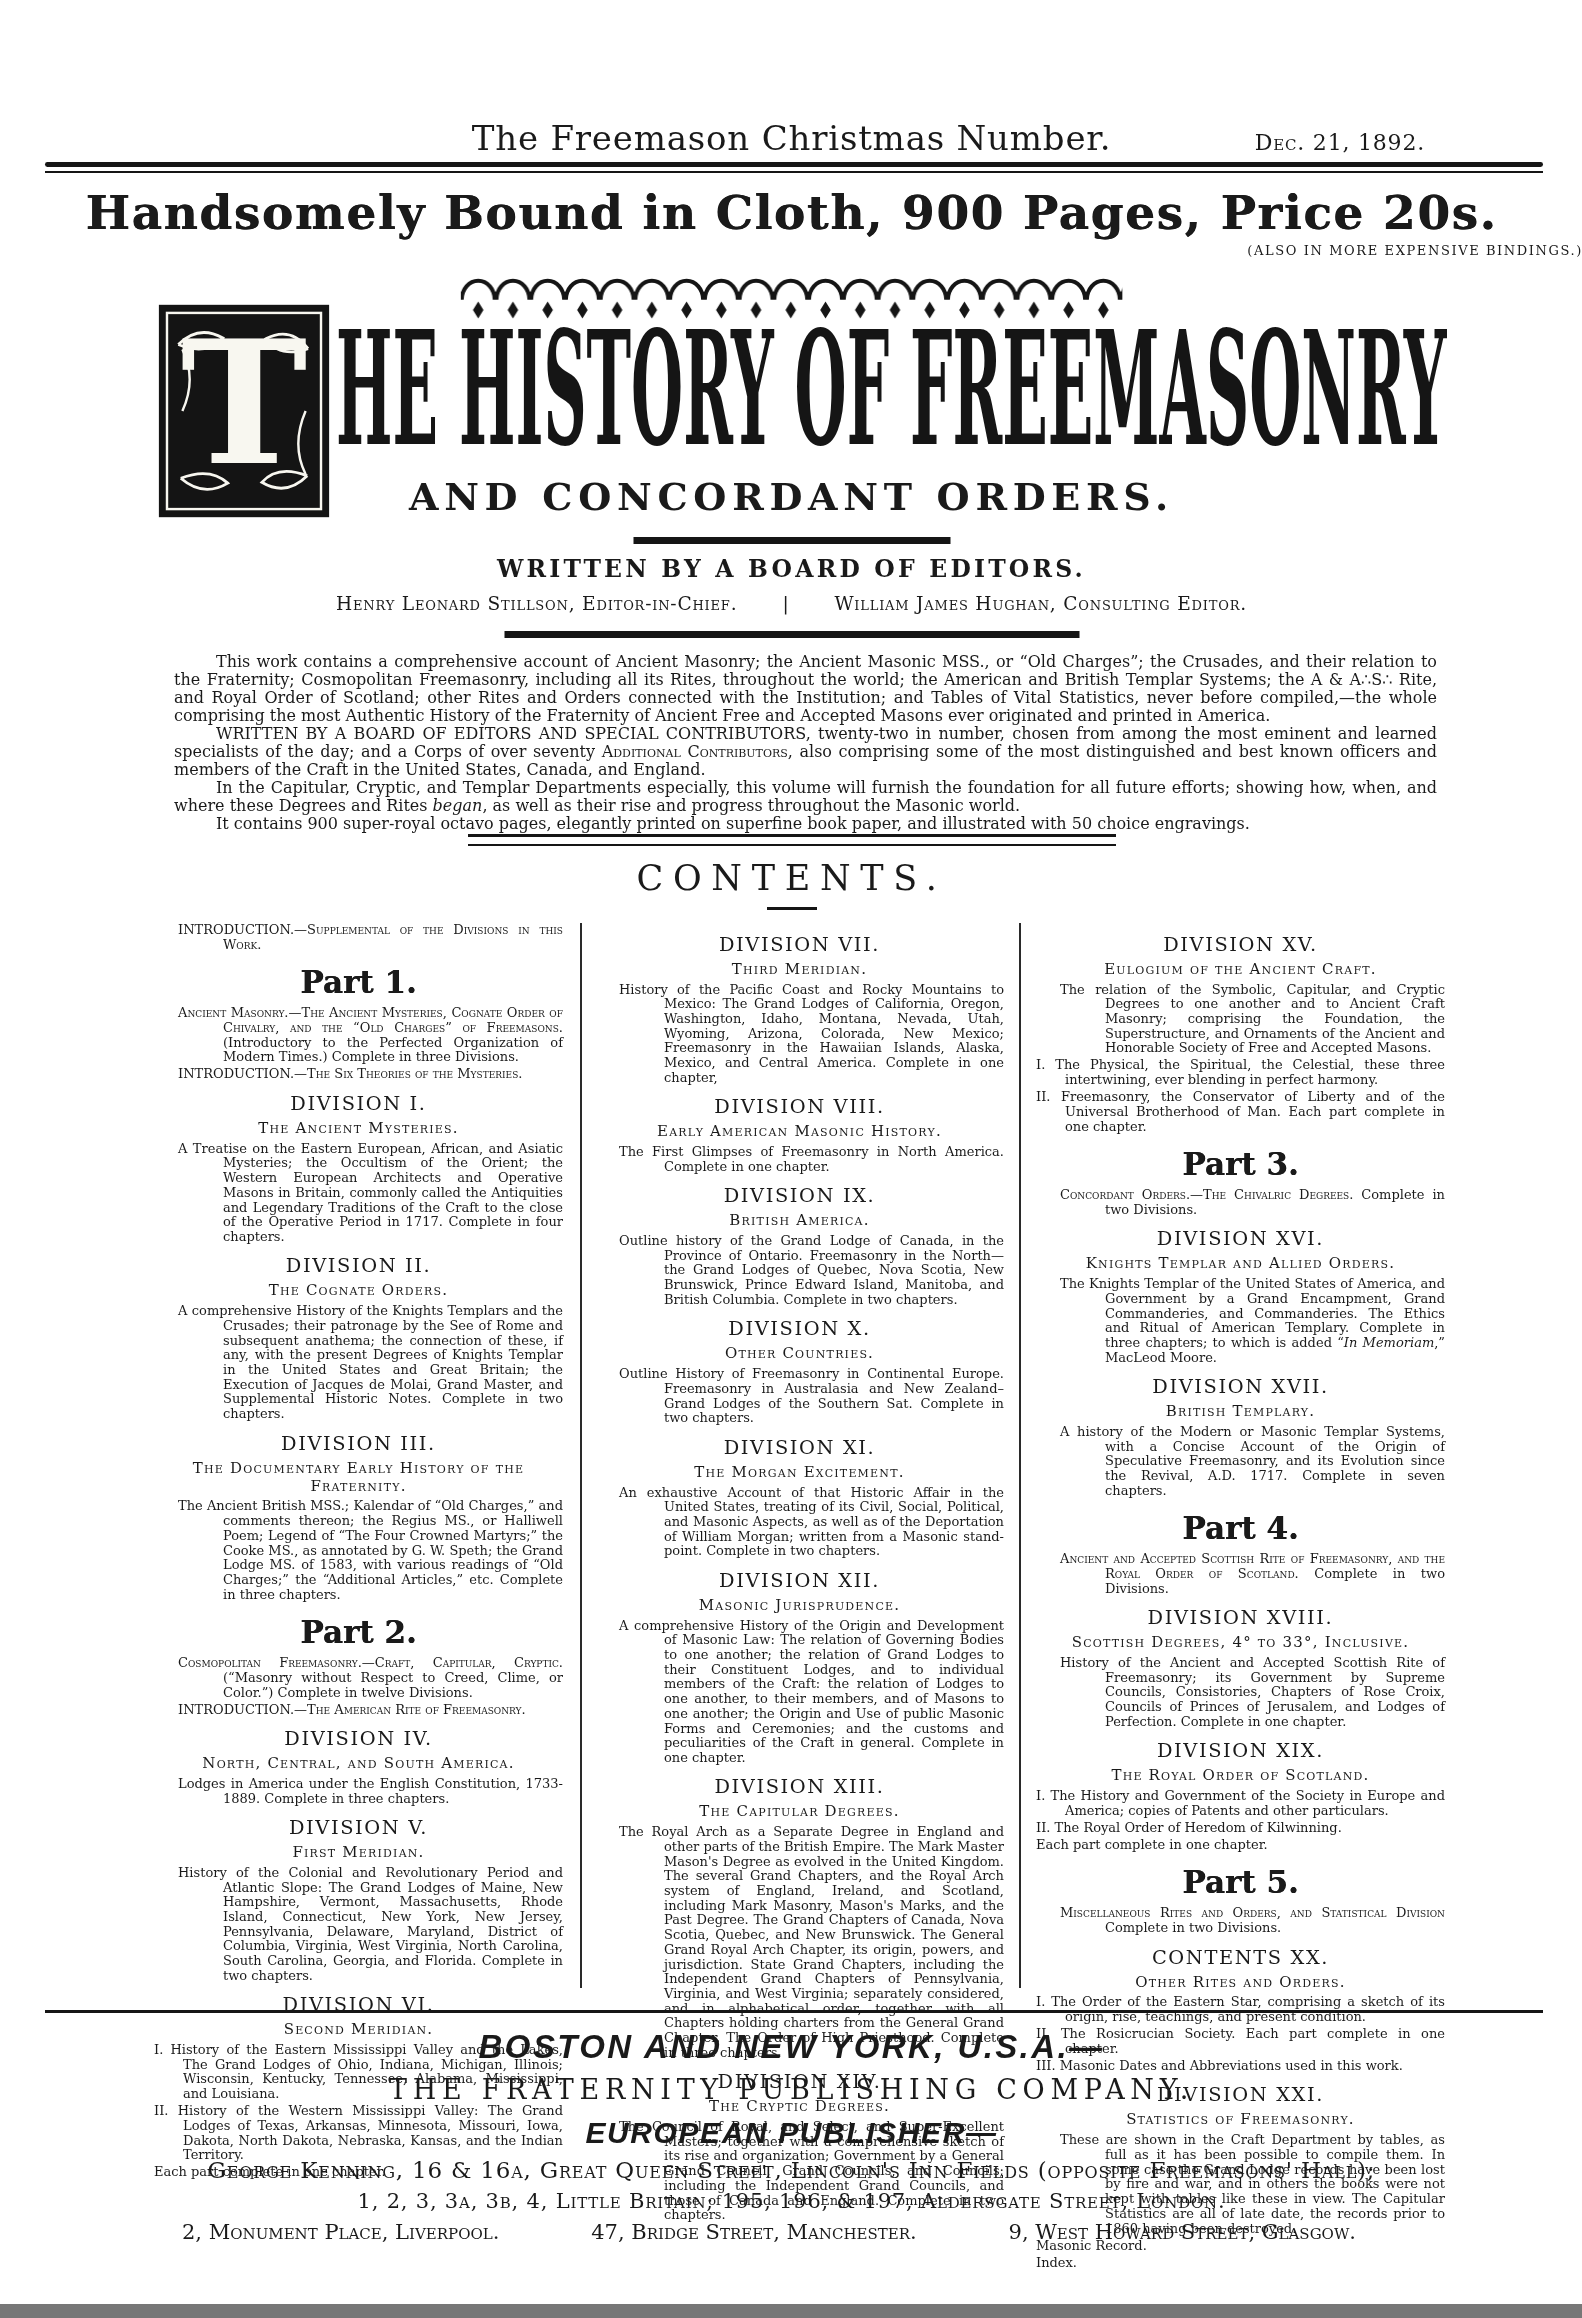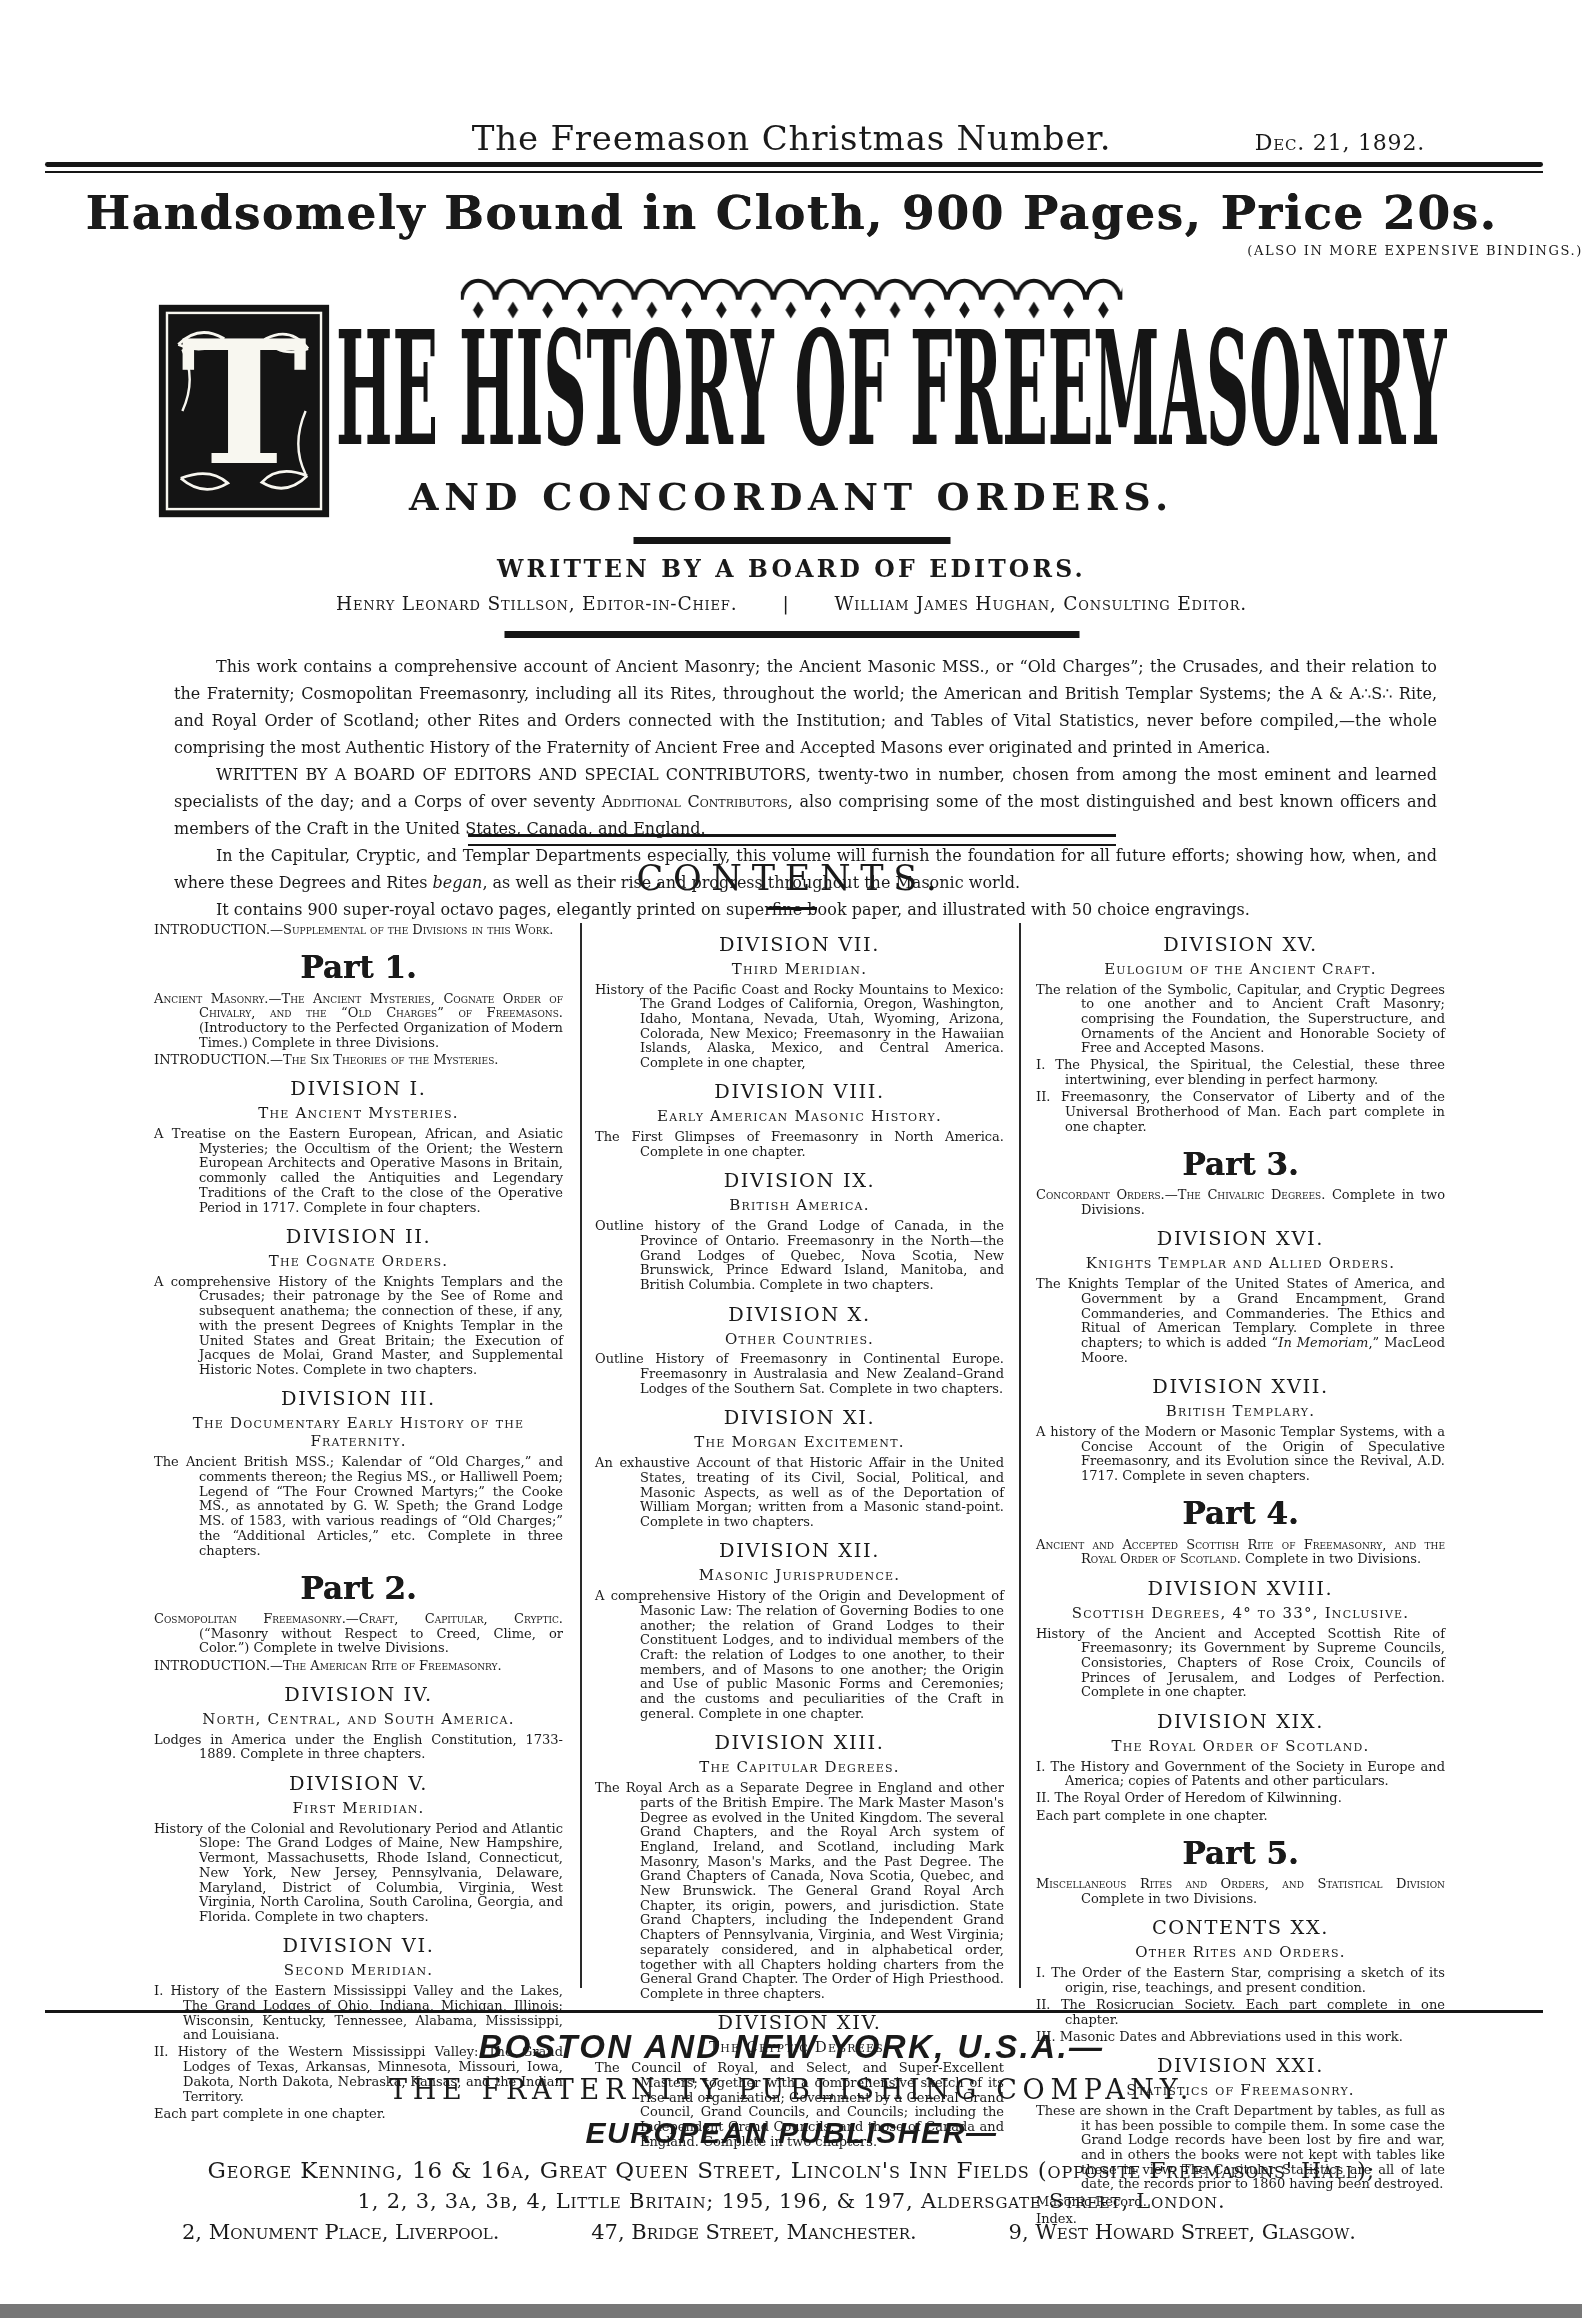--- a/index.html
+++ b/index.html
@@ -29,42 +29,42 @@
   .initial-block{left:158px;top:304px;width:172px;height:214px;}
   .headline{left:336px;top:322px;width:1117px;height:142px;}
   .title-subtitle{top:474px;font-size:38px;font-weight:bold;letter-spacing:5.7px;}
   .rule-mid1{top:537px;left:50%;transform:translateX(-50%);width:317px;height:6.5px;background:#151515;}
   .written-by{top:555px;font-size:23.5px;font-weight:bold;letter-spacing:3.2px;}
   .editors-line{top:593px;font-size:18.6px;font-variant:small-caps;letter-spacing:0.8px;}
   .editors-line .divider{display:inline-block;margin:0 45px;font-variant:normal;}
   .rule-mid2{top:631px;left:50%;transform:translateX(-50%);width:575px;height:6.5px;background:#151515;}
 
   
-  .description{left:174px;top:653px;width:1263px;font-size:16px;line-height:27px;}
+  .description{left:174px;top:653px;width:1263px;font-size:16px;line-height:18px;}
   .desc-para{margin:0;text-align:justify;text-indent:42px;}
 
   
   .rule-double{top:834px;left:50%;transform:translateX(-50%);width:648px;height:7.3px;
                border-top:3.2px solid #151515;border-bottom:2.4px solid #151515;}
   .contents-heading{top:858px;font-size:35px;letter-spacing:9.7px;}
   .contents-rule{top:907px;left:50%;transform:translateX(-50%);width:50px;height:3.2px;background:#151515;}
   .contents{left:154px;top:923px;width:1295px;height:1077px;}
   .ccol{position:absolute;top:0;width:409px;}
   .col0{left:0;}
   .col1{left:441px;}
   .col2{left:882px;}
   .csep{position:absolute;top:0;width:1.6px;height:1065px;background:#2a2a2a;}
   .sep0{left:426px;}
   .sep1{left:865px;}
 
   .blk{margin:0 0 2.4px 0;}
   .division{text-align:center;font-size:19.4px;letter-spacing:1.6px;margin:9.7px 0 4px;}
   .subtitle{text-align:center;font-size:15px;letter-spacing:1.2px;margin:0 0 4.9px;}
   .part{text-align:center;font-size:31px;font-weight:bold;margin:11.3px 0 6.5px;text-shadow:0.4px 0 #151515;}
-  .hang,.intro{font-size:13px;line-height:14.7px;text-align:justify;padding-left:45px;text-indent:-45px;}
+  .hang,.intro{font-size:13px;line-height:14.7px;text-align:justify;padding-left:45px;text-indent:-45px;margin-left:24px;}
   .num{font-size:13px;line-height:14.7px;text-align:justify;padding-left:29px;text-indent:-29px;}
   .plain{font-size:13px;line-height:14.7px;}
 
   
   .pub-rule{top:2010px;left:45px;width:1498px;height:3.2px;background:#151515;}
   .pub-us{top:2028px;font-size:33px;font-weight:bold;font-style:italic;
           font-family:"Liberation Sans","DejaVu Sans",sans-serif;letter-spacing:2.4px;}
   .pub-company{top:2074px;font-size:27px;letter-spacing:5.7px;}
   .pub-eu{top:2116px;font-size:30px;font-weight:bold;font-style:italic;
           font-family:"Liberation Sans","DejaVu Sans",sans-serif;letter-spacing:1.6px;}

